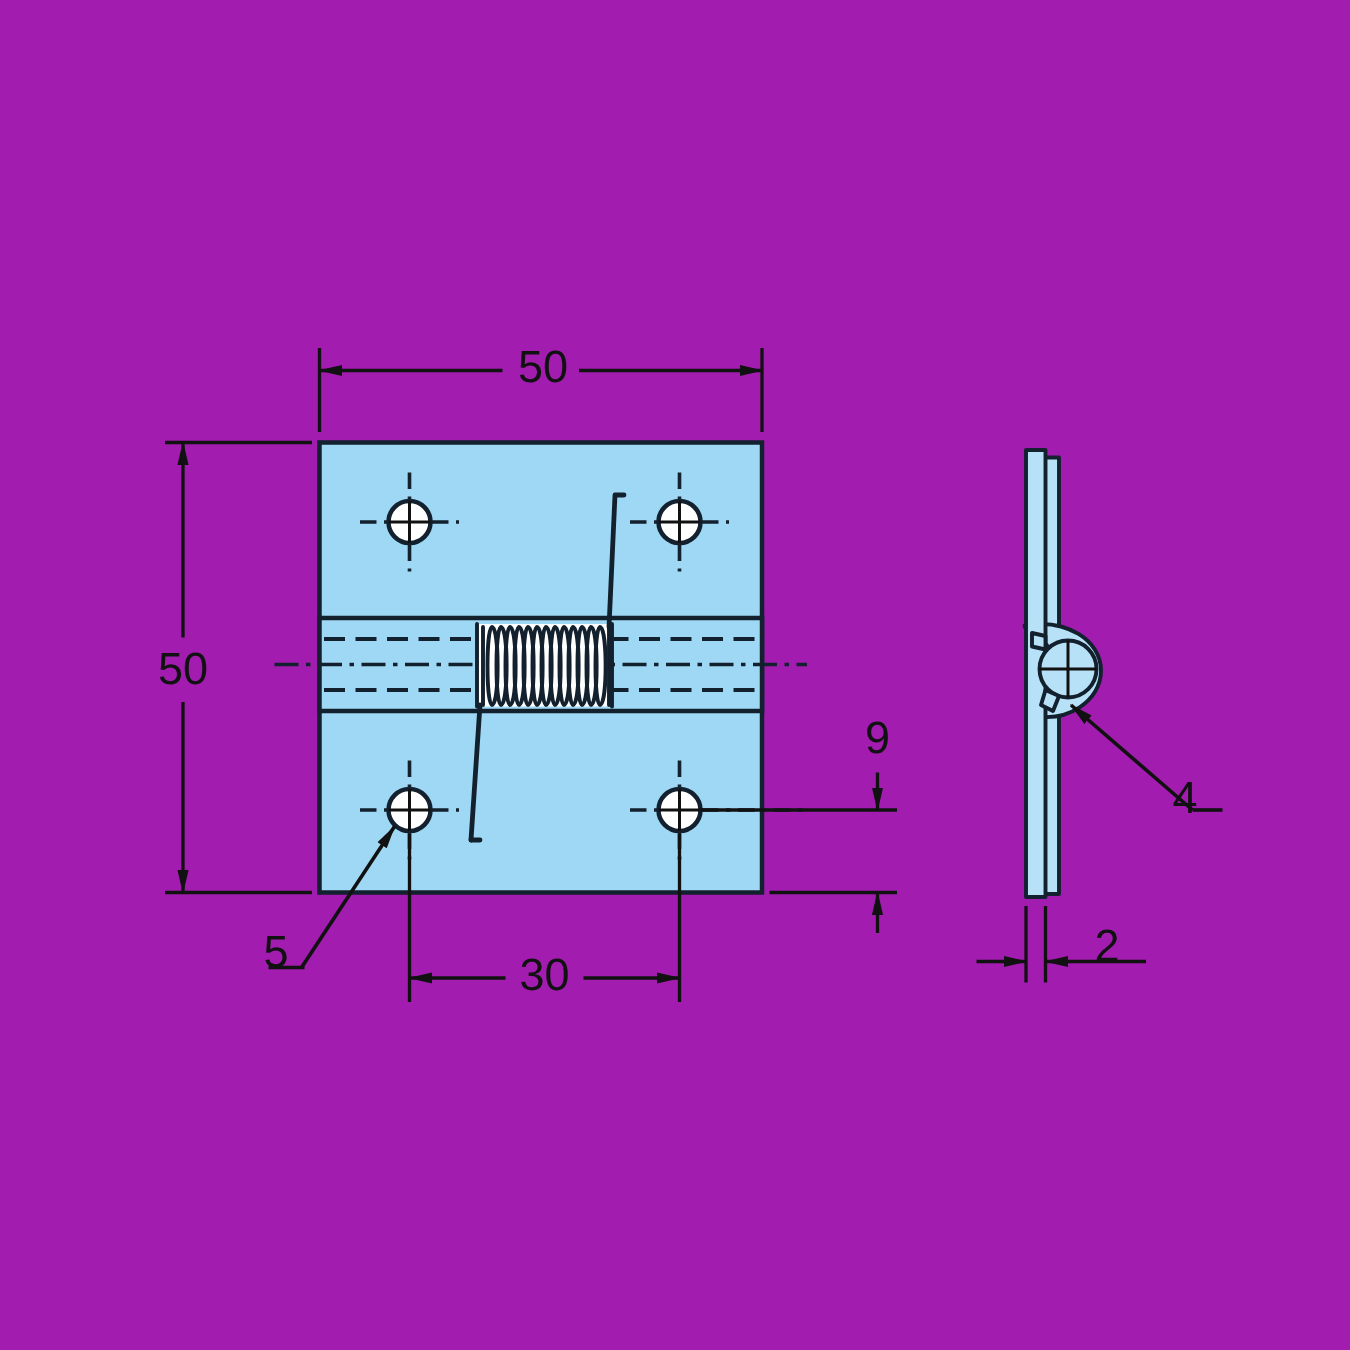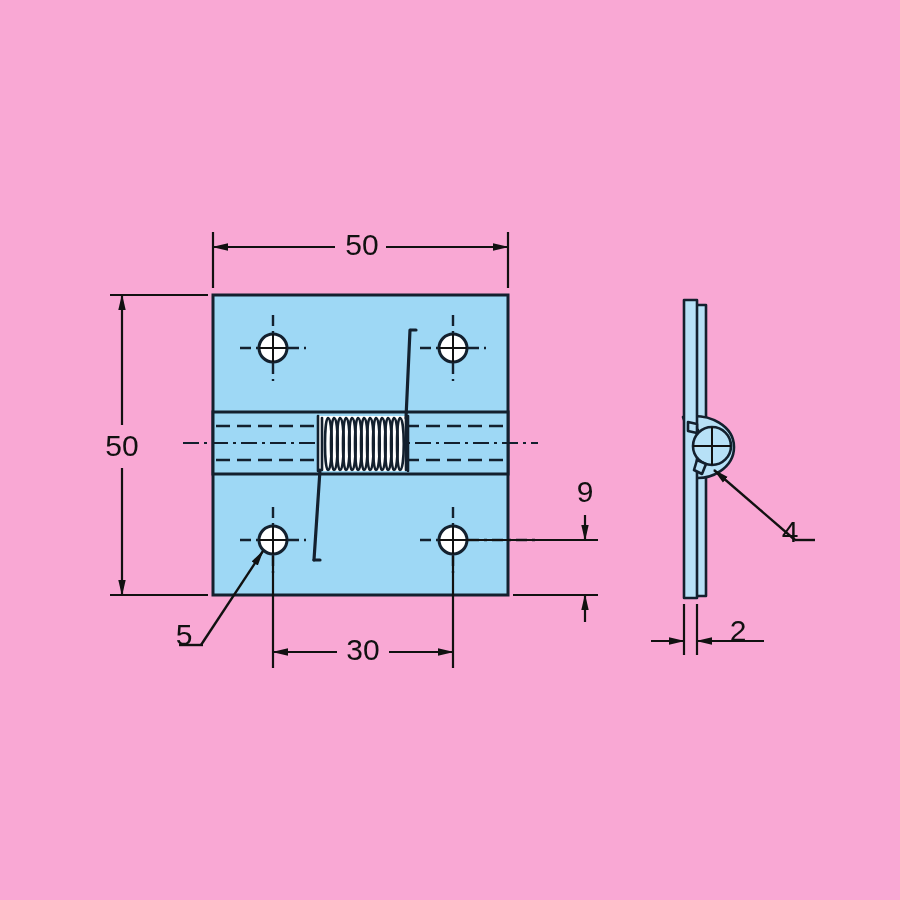--- a/index.html
+++ b/index.html
@@ -10,21 +10,21 @@
   body {
     width: 900px;
     height: 900px;
     font-family: "Liberation Sans", sans-serif;
     overflow: hidden;
   }
   #drawing-root {
     position: relative;
     width: 900px;
     height: 900px;
-    background: #f9a8d4;
+    background: #a21caf;
   }
   svg#tech-drawing {
     display: block;
     width: 900px;
     height: 900px;
   }
   .dim-text {
     font-family: "Liberation Sans", sans-serif;
     font-size: 30px;
     fill: #111111;

